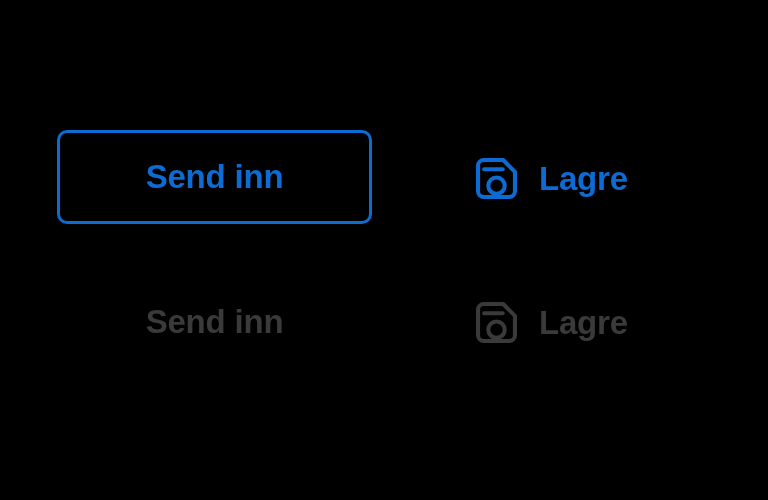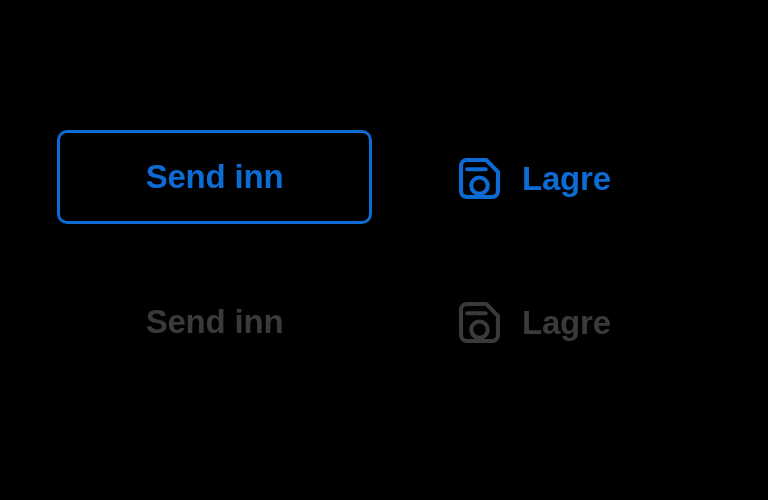--- a/index.html
+++ b/index.html
@@ -34,21 +34,21 @@
     letter-spacing: -0.2px;
     display: flex;
     align-items: center;
     justify-content: center;
     cursor: pointer;
     padding: 0;
   }
 
   .icon-action {
     position: absolute;
-    left: 459px;
+    left: 476px;
     display: flex;
     align-items: center;
     gap: 22px;
     background: transparent;
     border: none;
     padding: 0;
     font-family: "Liberation Sans", sans-serif;
     font-size: 33px;
     font-weight: 700;
     letter-spacing: -0.2px;

